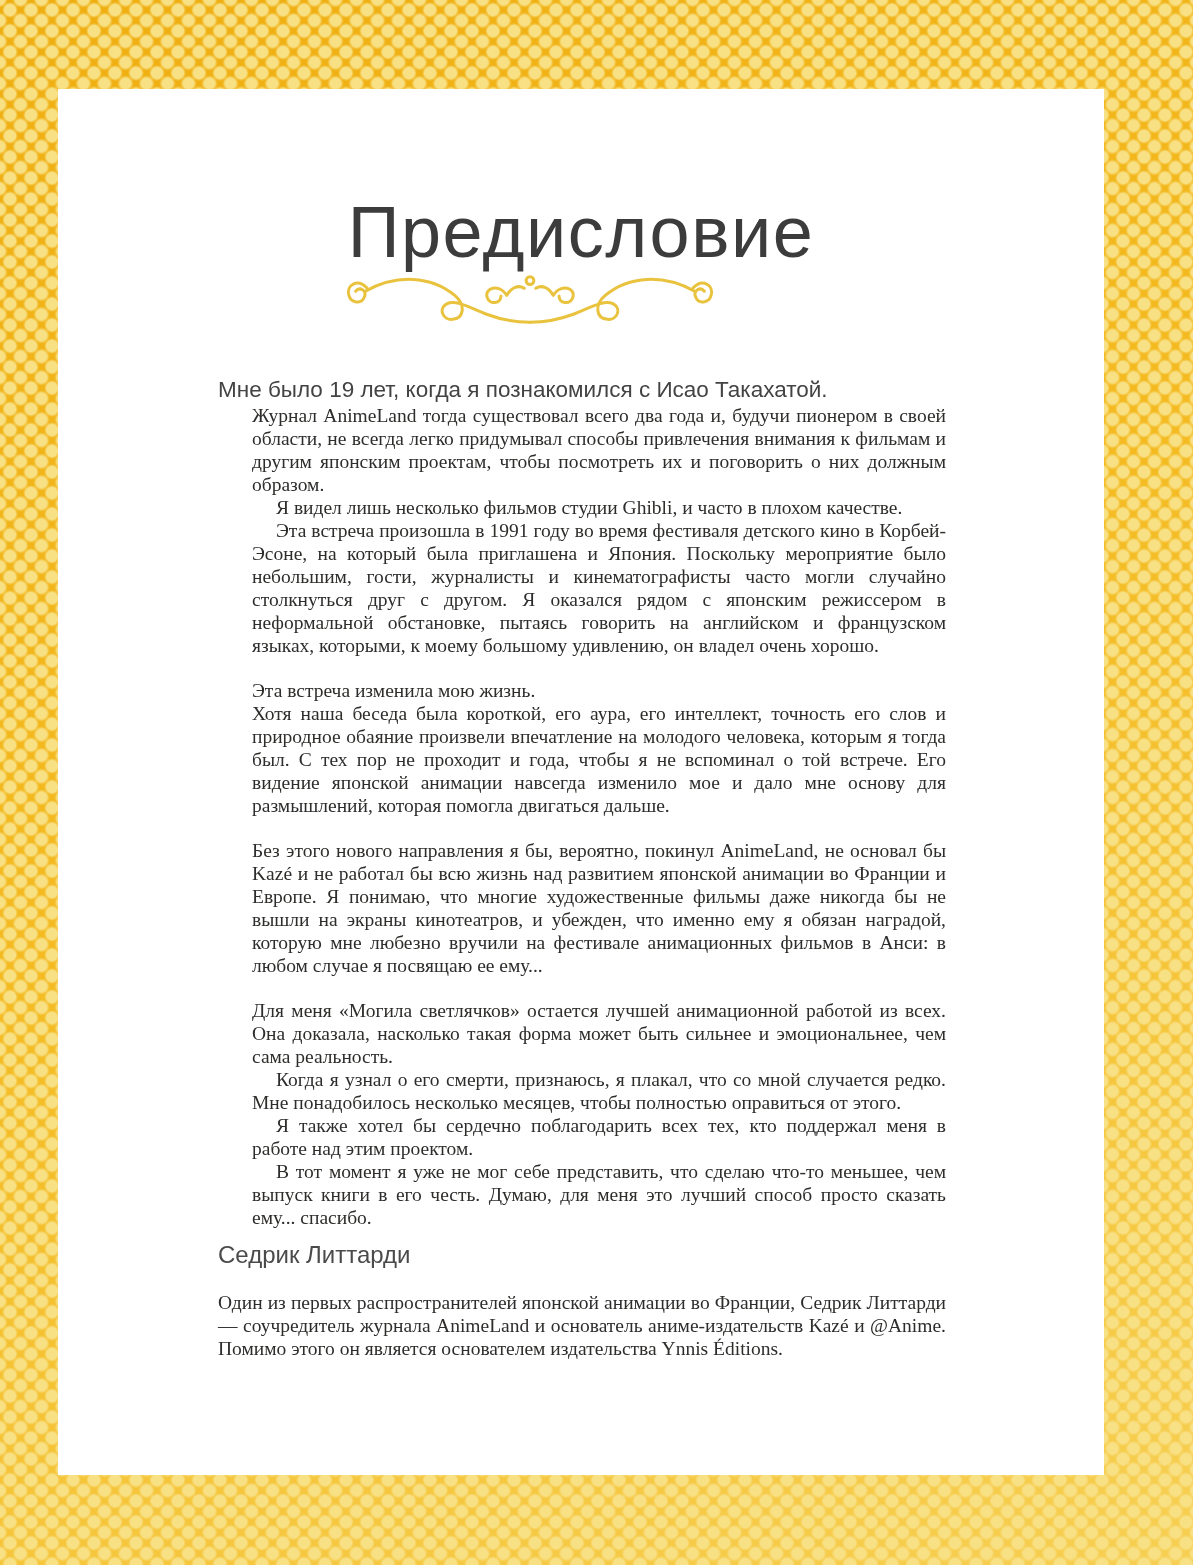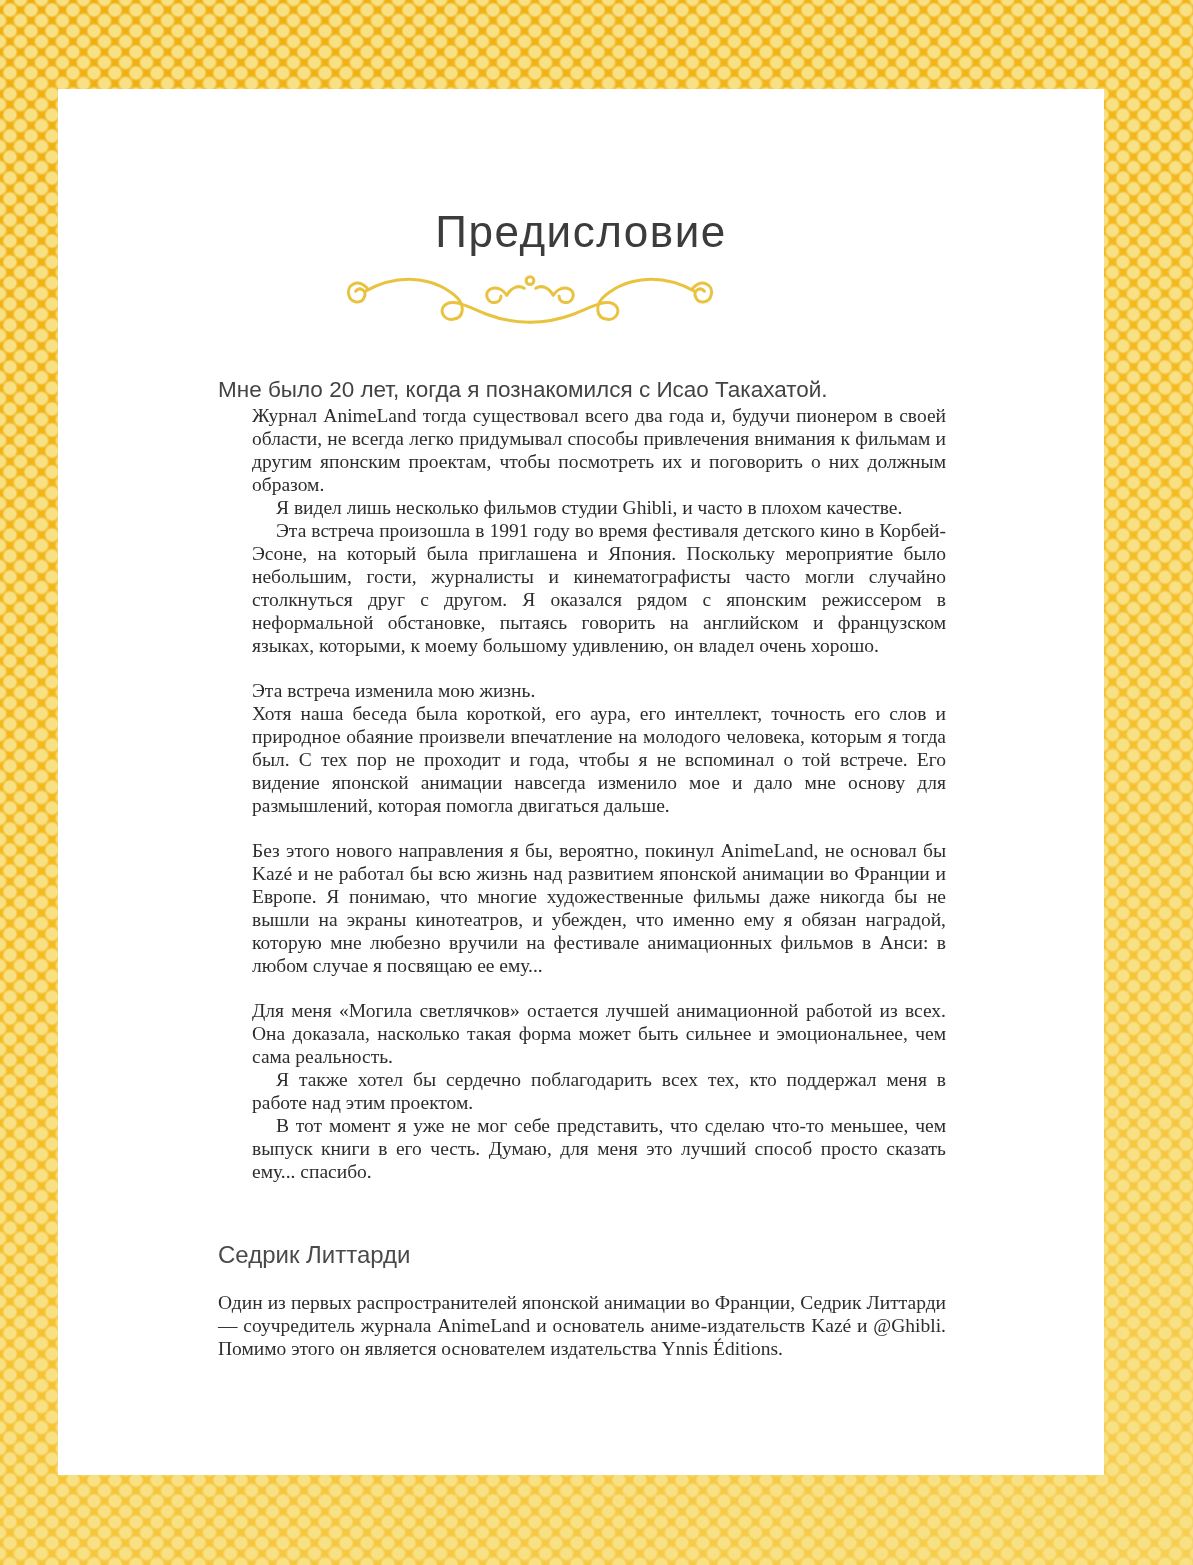--- a/index.html
+++ b/index.html
@@ -32,21 +32,21 @@
   }
   .page{
     position:absolute;left:58px;top:89px;width:1046px;height:1386px;
     background:#ffffff;
   }
   .page-title{
     position:absolute;top:110px;left:0;width:100%;
     text-align:center;
     font-family:"Liberation Sans", sans-serif;
     font-weight:300;
-    font-size:44px;line-height:66px;
+    font-size:72px;line-height:66px;
     letter-spacing:1.5px;
     color:var(--title-color);
   }
   .flourish{
     position:absolute;left:282px;top:179px;width:380px;height:62px;
     color:var(--flourish-gold);
   }
   .flourish svg{display:block;width:100%;height:100%;}
   .content{
     position:absolute;left:160px;top:288px;width:728px;
@@ -93,41 +93,42 @@
       <path d="M358 21 C368 10 380 18 377 28 C375 36 364 38 361 30 C358 23 366 19 370 24"></path>
       <path d="M166 28 C158 16 142 20 146 31 C149 38 160 37 160 29"></path>
       <path d="M166 28 C171 20 178 17 184 21"></path>
       <circle cx="190" cy="13" r="4"></circle>
       <path d="M214 28 C222 16 238 20 234 31 C231 38 220 37 220 29"></path>
       <path d="M214 28 C209 20 202 17 196 21"></path>
     </svg>
   </div>
 
   <section class="content">
-    <p class="lead">Мне было 20 лет, когда я познакомился с Исао Такахатой.</p>
+    <p class="lead">Мне было 19 лет, когда я познакомился с Исао Такахатой.</p>
 
     <div class="block">
       <p>Журнал AnimeLand тогда существовал всего два года и, будучи пионером в своей области, не всегда легко придумывал способы привлечения внимания к фильмам и другим японским проектам, чтобы посмотреть их и поговорить о них должным образом.</p>
       <p class="indent">Я видел лишь несколько фильмов студии Ghibli, и часто в плохом качестве.</p>
       <p class="indent">Эта встреча произошла в 1991 году во время фестиваля детского кино в Корбей-Эсоне, на который была приглашена и Япония. Поскольку мероприятие было небольшим, гости, журналисты и кинематографисты часто могли случайно столкнуться друг с другом. Я оказался рядом с японским режиссером в неформальной обстановке, пытаясь говорить на английском и французском языках, которыми, к моему большому удивлению, он владел очень хорошо.</p>
     </div>
 
     <div class="block">
       <p>Эта встреча изменила мою жизнь.</p>
       <p>Хотя наша беседа была короткой, его аура, его интеллект, точность его слов и природное обаяние произвели впечатление на молодого человека, которым я тогда был. С тех пор не проходит и года, чтобы я не вспоминал о той встрече. Его видение японской анимации навсегда изменило мое и дало мне основу для размышлений, которая помогла двигаться дальше.</p>
     </div>
 
     <div class="block">
       <p>Без этого нового направления я бы, вероятно, покинул AnimeLand, не основал бы Kazé и не работал бы всю жизнь над развитием японской анимации во Франции и Европе. Я понимаю, что многие художественные фильмы даже никогда бы не вышли на экраны кинотеатров, и убежден, что именно ему я обязан наградой, которую мне любезно вручили на фестивале анимационных фильмов в Анси: в любом случае я посвящаю ее ему...</p>
     </div>
 
     <div class="block">
       <p>Для меня «Могила светлячков» остается лучшей анимационной работой из всех. Она доказала, насколько такая форма может быть сильнее и эмоциональнее, чем сама реальность.</p>
+      <p class="indent">Когда я узнал о его смерти, признаюсь, я плакал, что со мной случается редко. Мне понадобилось несколько месяцев, чтобы полностью оправиться от этого.</p>
       <p class="indent">Я также хотел бы сердечно поблагодарить всех тех, кто поддержал меня в работе над этим проектом.</p>
       <p class="indent">В тот момент я уже не мог себе представить, что сделаю что-то меньшее, чем выпуск книги в его честь. Думаю, для меня это лучший способ просто сказать ему... спасибо.</p>
     </div>
   </section>
 
   <p class="signature">Седрик Литтарди</p>
 
-  <p class="author-bio">Один из первых распространителей японской анимации во Франции, Седрик Литтарди — соучредитель журнала AnimeLand и основатель аниме-издательств Kazé и @Ghibli. Помимо этого он является основателем издательства Ynnis Éditions.</p>
+  <p class="author-bio">Один из первых распространителей японской анимации во Франции, Седрик Литтарди — соучредитель журнала AnimeLand и основатель аниме-издательств Kazé и @Anime. Помимо этого он является основателем издательства Ynnis Éditions.</p>
 
 </div>
 
 </body></html>

